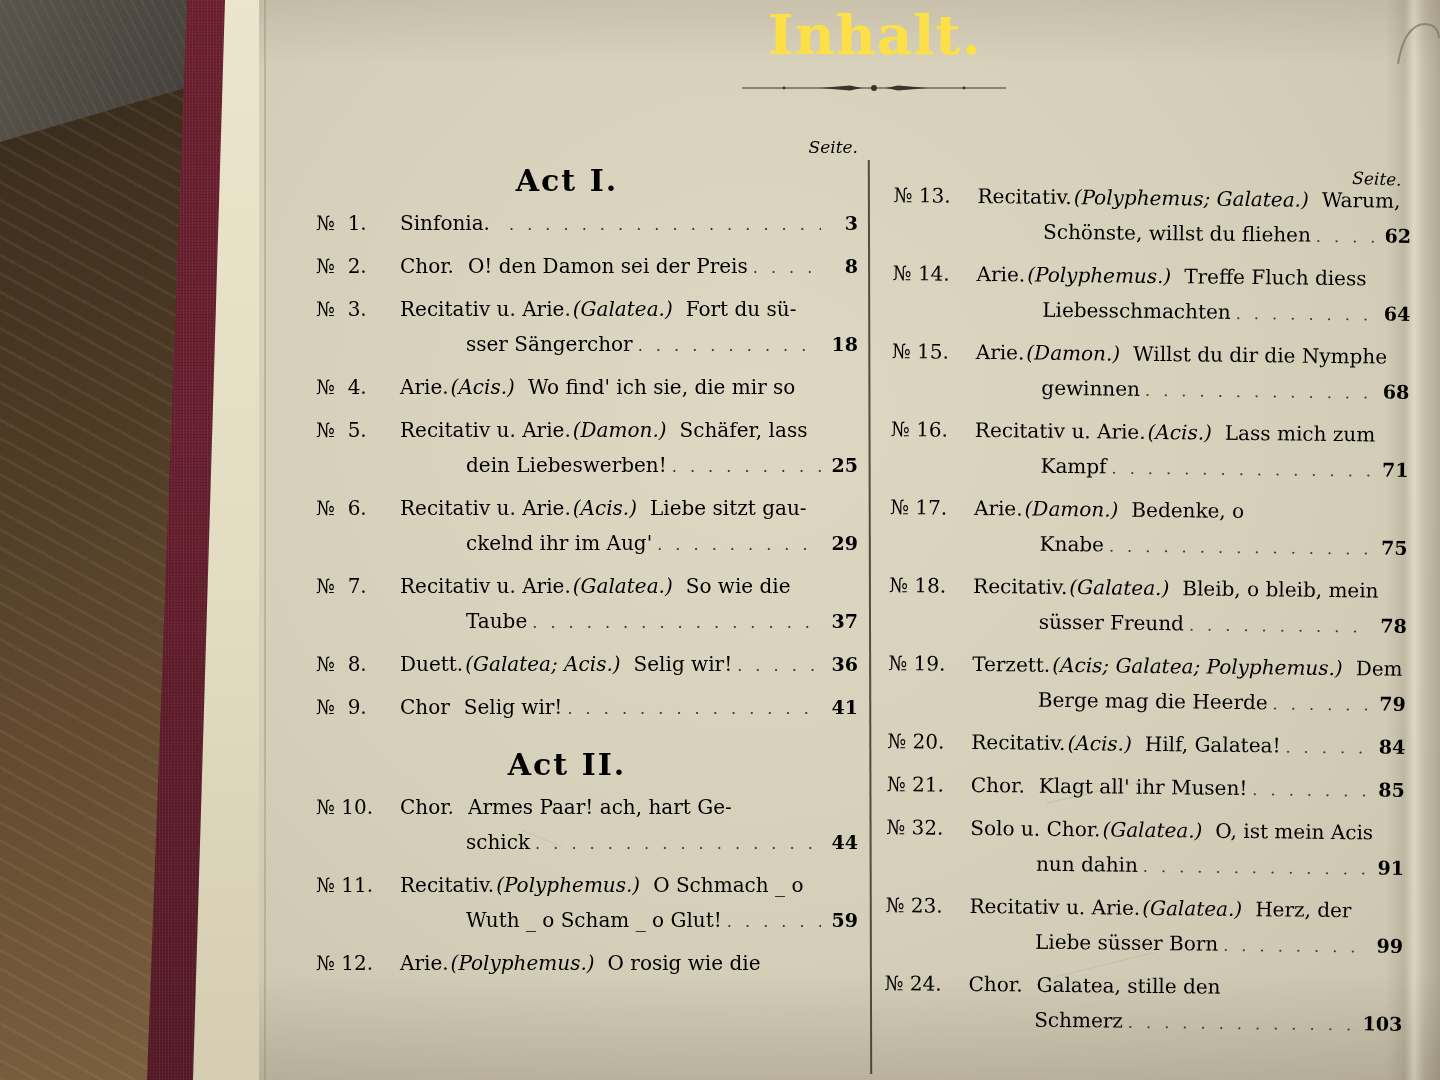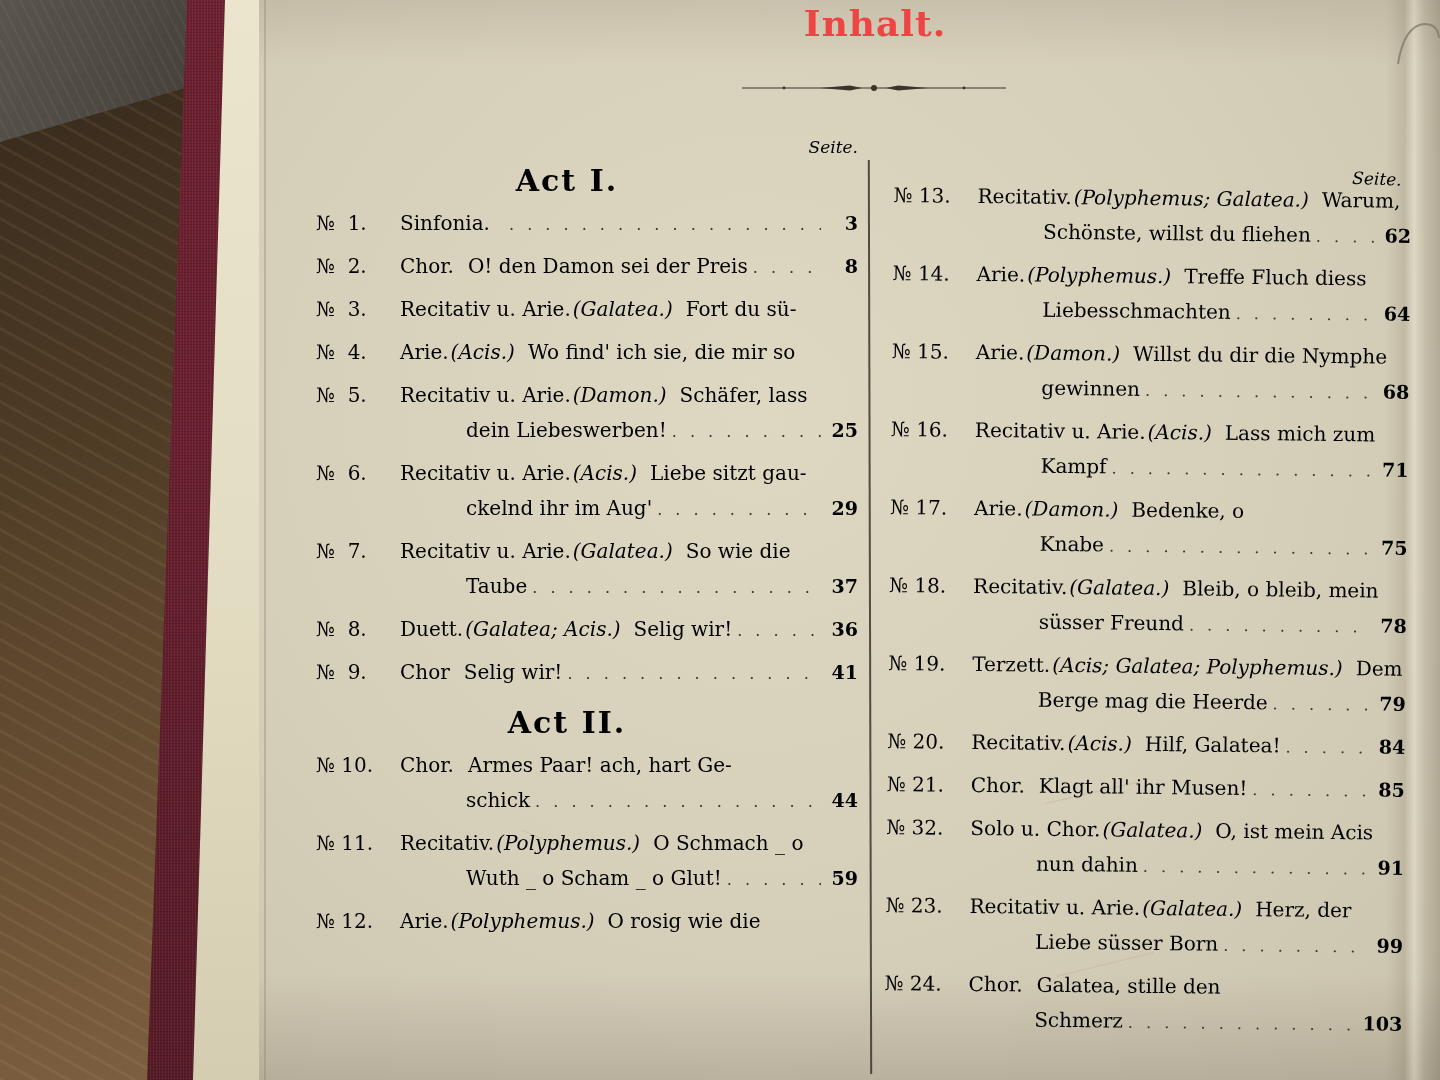--- a/index.html
+++ b/index.html
@@ -34,36 +34,36 @@
   .page::before{content:"";position:absolute;inset:0;pointer-events:none;
         background:linear-gradient(180deg,rgba(90,78,58,.12) 0,rgba(90,78,58,0) 6%,
                    rgba(90,78,58,0) 90%,rgba(58,48,34,.16) 100%);}
   .crease{position:absolute;left:5px;top:0;bottom:0;width:2px;background:rgba(140,130,105,.35);}
   .fold{position:absolute;right:0;top:0;width:54px;height:100%;
         background:linear-gradient(90deg,rgba(0,0,0,0) 0,rgba(92,82,60,.15) 34%,
                    rgba(252,248,232,.30) 52%,rgba(92,82,60,.10) 72%,rgba(66,56,40,.22) 100%);}
 
   
   .title{position:absolute;left:715px;top:2px;width:320px;text-align:center;
-         font-size:36px;font-weight:bold;letter-spacing:1px;color:#ef4444;}
+         font-size:55px;font-weight:bold;letter-spacing:1px;color:#fde047;}
   .ornament{position:absolute;left:742px;top:82px;}
 
   
   .divider{position:absolute;left:869px;top:160px;bottom:6px;width:2px;
            background:#3b342b;opacity:.85;transform:rotate(-.15deg);}
 
   
   .col{position:absolute;font-size:20px;line-height:35px;}
   .col-left{left:316px;top:138px;width:542px;}
   .col-right{left:894px;top:158px;width:518px;transform:rotate(.65deg);transform-origin:top left;}
   .seite{text-align:right;font-style:italic;font-size:17px;height:20px;line-height:18px;}
   .col-right .seite{transform:rotate(1.6deg);padding-right:10px;}
   .act-heading{font-size:30px;font-weight:bold;text-align:center;height:48px;line-height:46px;
                letter-spacing:2px;margin:0 40px 0 0;}
-  .act-heading.later{margin-top:10px;}
+  .act-heading.later{margin-top:17px;}
   .entry{margin-bottom:8px;}
   .line{display:flex;align-items:baseline;height:35px;line-height:35px;white-space:nowrap;}
   .l2{padding-left:150px;}
   .num{flex:none;width:84px;white-space:pre;}
   .lbl{white-space:pre;margin-right:2px;}
   .lbl.nocast{margin-right:14px;text-align:center;}
   .cast{font-style:italic;white-space:pre;margin-right:13px;}
   .rest,.cont{white-space:pre;}
   .dots{flex:1 1 auto;overflow:hidden;white-space:nowrap;margin:0 5px;}
   .dots::after{content:". . . . . . . . . . . . . . . . . . . . . . . . . . . . . . . . . . . . . . . . . . . . . . . . . .";
@@ -133,20 +133,25 @@
             <span class="pg">8</span>
           </div>
         </div>
         <div class="entry">
           <div class="line l1">
             <span class="num">№  3.</span>
             <span class="lbl">Recitativ u. Arie.</span>
             <span class="cast">(Galatea.)</span>
             <span class="rest">Fort du sü-</span>
           </div>
+          <div class="line l2">
+            <span class="cont">sser Sängerchor</span>
+            <span class="dots"></span>
+            <span class="pg">18</span>
+          </div>
         </div>
         <div class="entry">
           <div class="line l1">
             <span class="num">№  4.</span>
             <span class="lbl">Arie.</span>
             <span class="cast">(Acis.)</span>
             <span class="rest">Wo find' ich sie, die mir so</span>
           </div>
         </div>
         <div class="entry">

